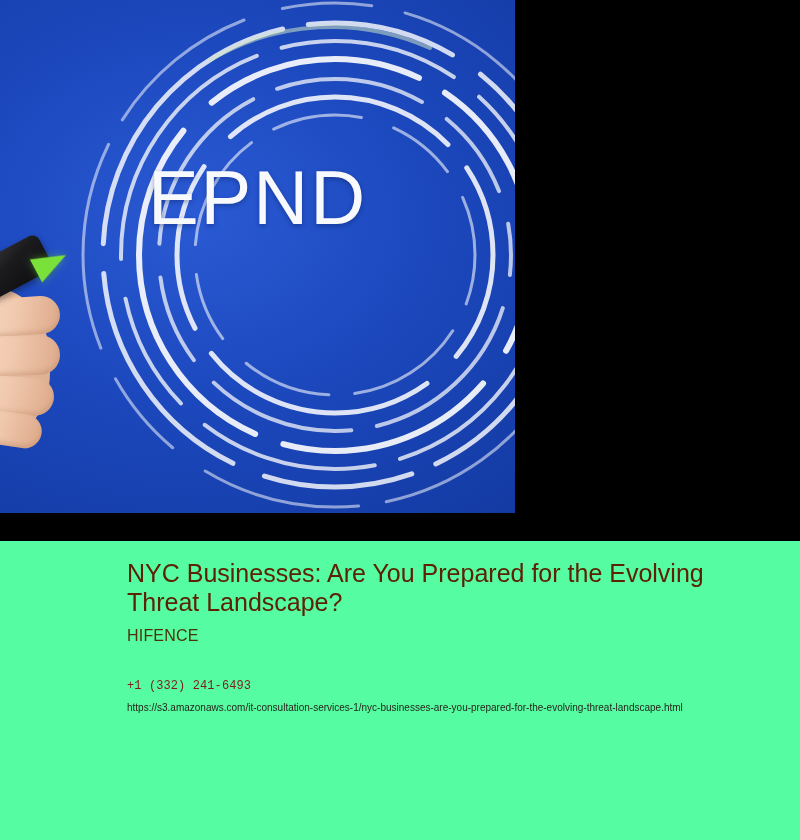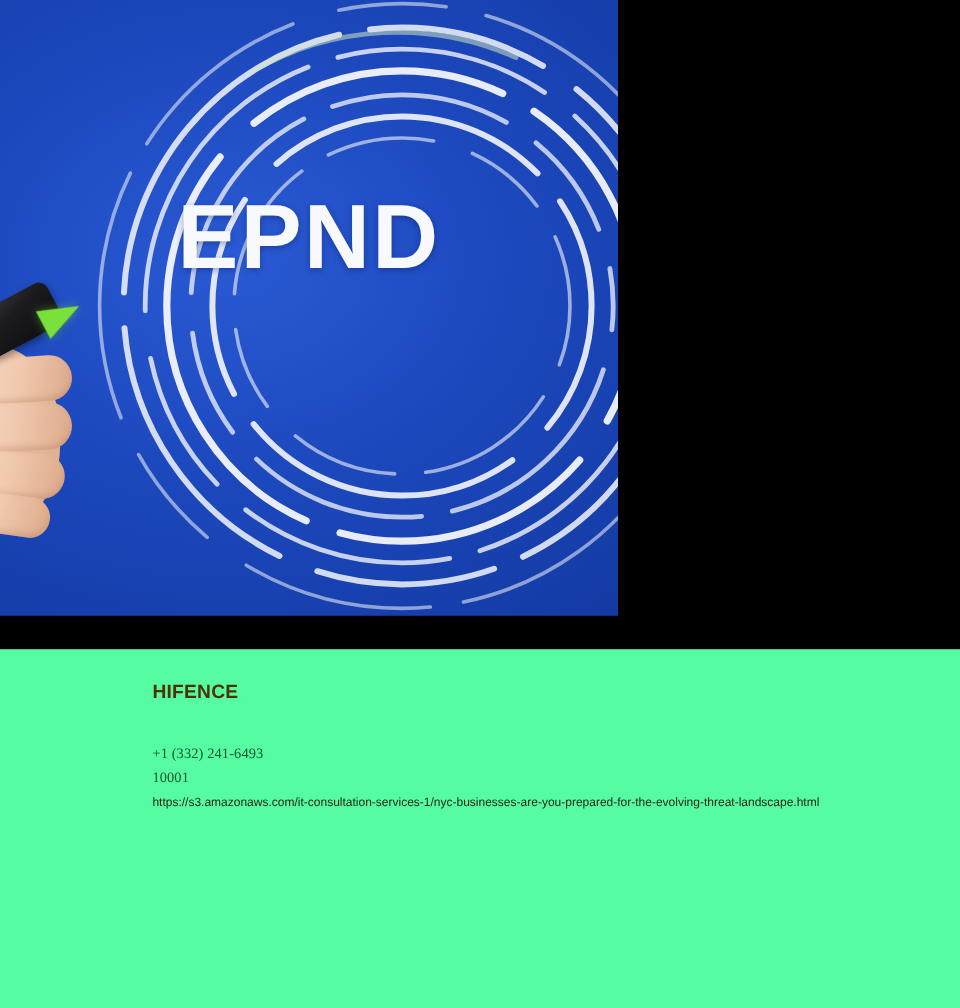--- a/index.html
+++ b/index.html
@@ -46,21 +46,21 @@
     height: 513px;
   }
   #hero-text {
     position: absolute;
     left: 0;
     top: 0;
     width: 515px;
     height: 513px;
     color: #f7f9fd;
     font-family: "Liberation Sans", sans-serif;
-    font-weight: bold;
+    font-weight: normal;
     letter-spacing: 0.5px;
     text-align: center;
     pointer-events: none;
   }
   .hero-line {
     position: absolute;
     white-space: nowrap;
     text-shadow: 0 2px 5px rgba(5, 20, 70, 0.35);
   }
   #hero-line-1 {
@@ -155,29 +155,29 @@
     line-height: 29px;
     font-weight: normal;
     max-width: 632px;
   }
   #brand {
     margin: 9px 0 0 0;
     color: #4d3208;
     font-family: "Liberation Sans", sans-serif;
     font-size: 16px;
     line-height: 20px;
-    font-weight: bold;
+    font-weight: normal;
     letter-spacing: 0.2px;
   }
   #contact-block {
     margin-top: 30px;
   }
   .contact-line {
-    color: #14532d;
-    font-family: Liberation Serif, serif;
+    color: #7f1d1d;
+    font-family: Liberation Mono, monospace;
     font-size: 12px;
     line-height: 20px;
     letter-spacing: 0.1px;
   }
   #source-url {
     display: block;
     margin-top: 5px;
     color: #241f18;
     font-family: "Liberation Sans", sans-serif;
     font-size: 10px;
@@ -222,26 +222,26 @@
       <div class="finger" id="finger-4"></div>
 
       <div id="marker-body"></div>
       <div id="marker-tip"></div>
     </div>
   </div>
 
   <div id="info-panel">
     <div id="info-inner">
 
+      <h1 id="headline">NYC Businesses: Are You Prepared for the Evolving Threat Landscape?</h1>
 
       <div id="brand">HIFENCE</div>
 
       <div id="contact-block">
         <div class="contact-line">+1 (332) 241-6493</div>
-        <div class="contact-line">10001</div>
 
         <a id="source-url" href="#">https://s3.amazonaws.com/it-consultation-services-1/nyc-businesses-are-you-prepared-for-the-evolving-threat-landscape.html</a>
       </div>
 
     </div>
   </div>
 
 </div>
 
 </body></html>

